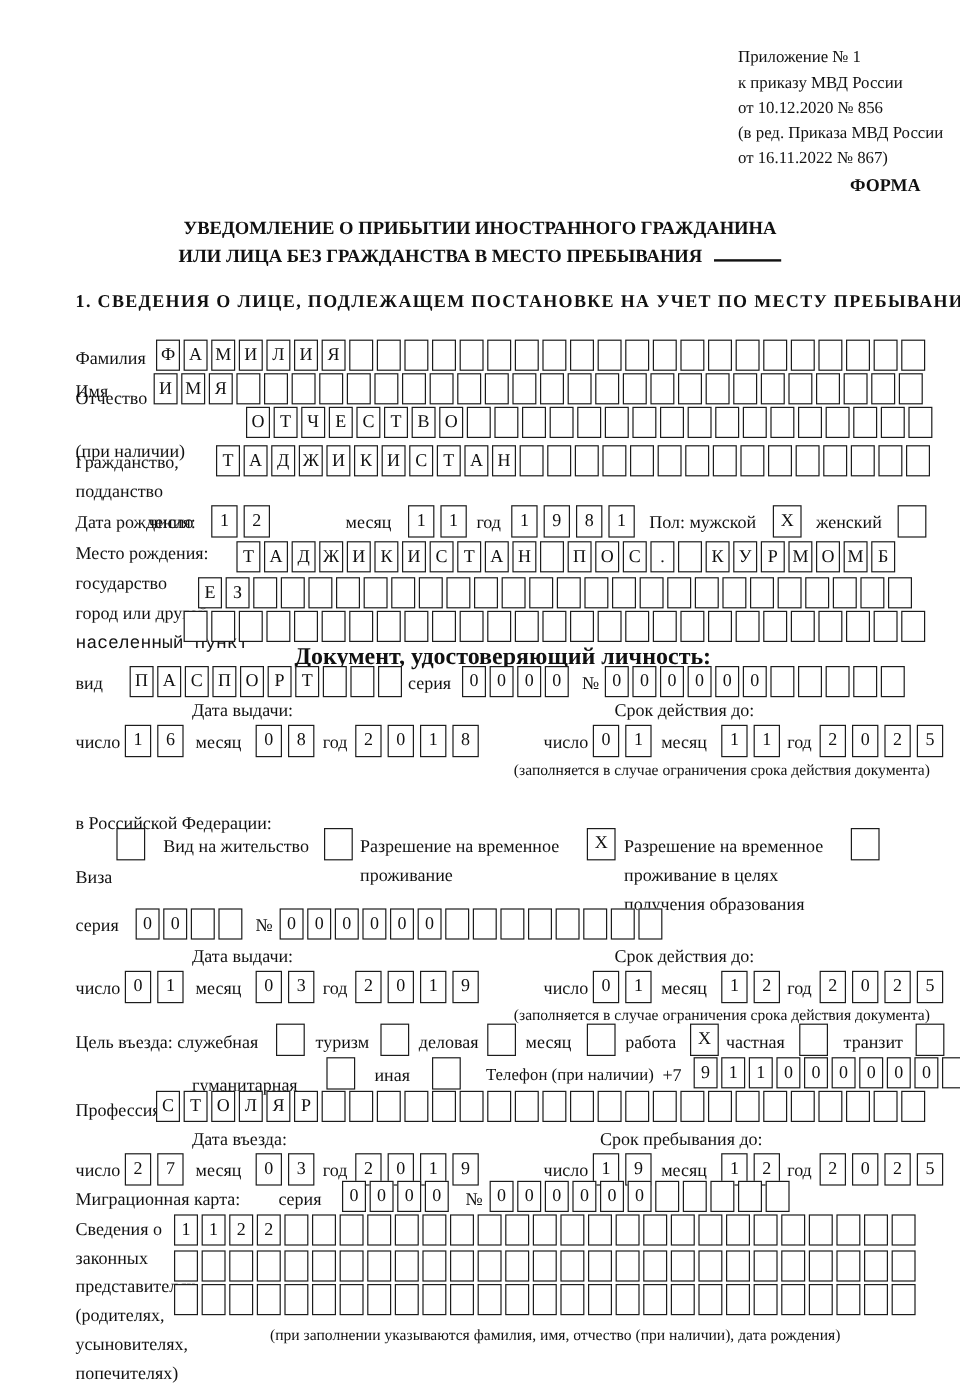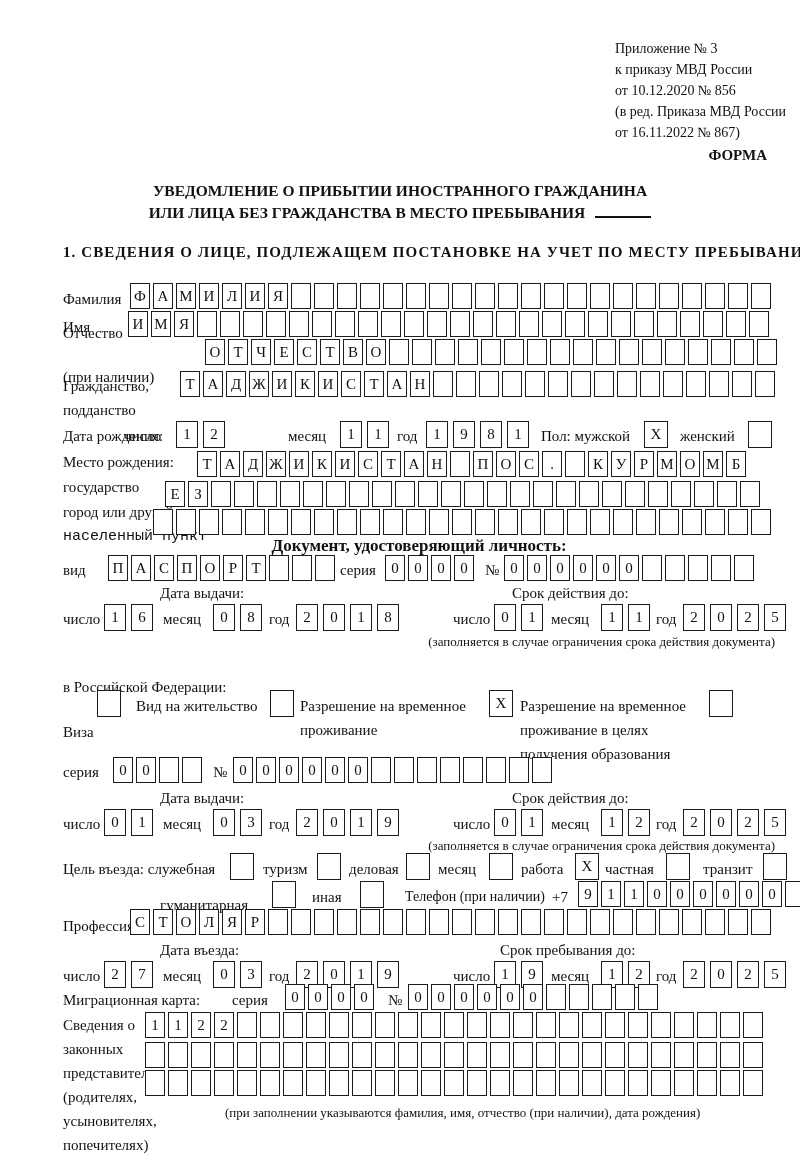--- a/index.html
+++ b/index.html
@@ -13,31 +13,31 @@
   .dg{gap:5px;}
   .dg .cell{width:22px;height:27px;}
   .cb .cell{width:24px;height:27px;}
   .annex{position:absolute;left:615px;top:38px;font-size:14px;line-height:21px;}
   .annex2{position:absolute;left:615px;top:101px;font-size:14px;line-height:21px;}
   .forma{position:absolute;right:33px;top:147px;font-size:15px;font-weight:bold;}
   .title{position:absolute;left:40px;top:180px;width:720px;text-align:center;
          font-size:15.5px;font-weight:bold;line-height:22px;}
   .blank{display:inline-block;width:56px;border-bottom:2px solid #111;height:14px;margin-left:10px;}
   .sec{position:absolute;left:63px;top:244px;font-size:15px;font-weight:bold;letter-spacing:1.1px;white-space:nowrap;}
-  .dochdr{position:absolute;left:63px;top:536px;width:712px;text-align:center;font-size:17px;font-weight:bold;}
+  .dochdr{position:absolute;left:63px;top:536px;width:712px;text-align:center;font-size:20px;font-weight:bold;}
   .note{position:absolute;right:25px;font-size:13px;white-space:nowrap;}
   .ctr{text-align:left;white-space:normal;line-height:24px;}
 </style>
 </head>
 <body>
 
 <div class="page">
 
   <div class="annex">
-    <div>Приложение № 3</div>
+    <div>Приложение № 1</div>
     <div>к приказу МВД России</div>
     <div>от 10.12.2020 № 856</div>
   </div>
   <div class="annex2">
     <div>(в ред. Приказа МВД России</div>
     <div>от 16.11.2022 № 867)</div>
   </div>
   <div class="forma">ФОРМА</div>
 
   <div class="title">

